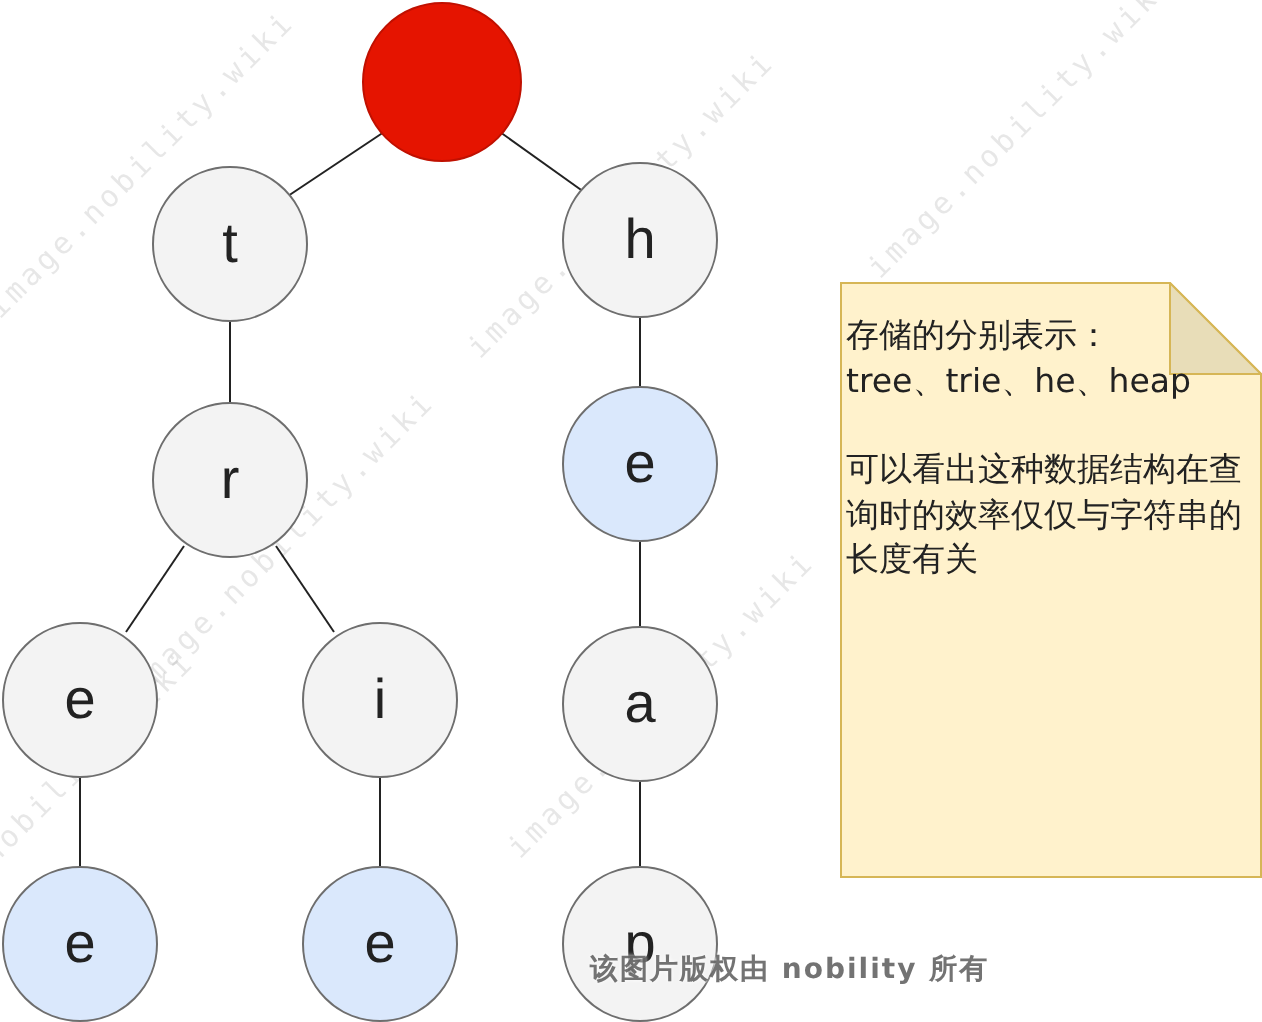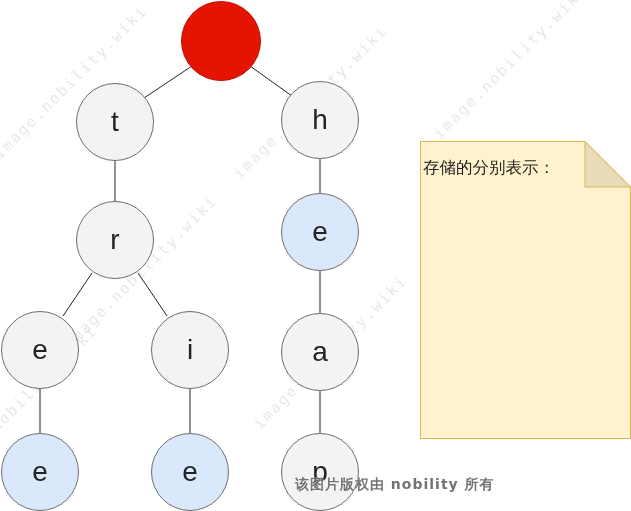--- a/index.html
+++ b/index.html
@@ -146,19 +146,21 @@
     <span>p</span>
   </div>
 
   <div class="note">
     <svg width="211" height="298">
       <path d="M0.5 0.5 H165 L210.5 46 V297.5 H0.5 Z" fill="#fff2cc" stroke="#d6b656" stroke-width="1"></path>
       <path d="M165 0.5 V46 H210.5 Z" fill="#e8ddb8" stroke="#d6b656" stroke-width="1"></path>
     </svg>
     <div class="note-text">
       <p>存储的分别表示：</p>
+      <p>tree、trie、he、heap</p>
       <div class="gap"></div>
+      <p>可以看出这种数据结构在查询时的效率仅仅与字符串的长度有关</p>
       <div class="gap"></div>
     </div>
   </div>
 
   <div class="copyright">该图片版权由 nobility 所有</div>
 </div>
 
 </body></html>

